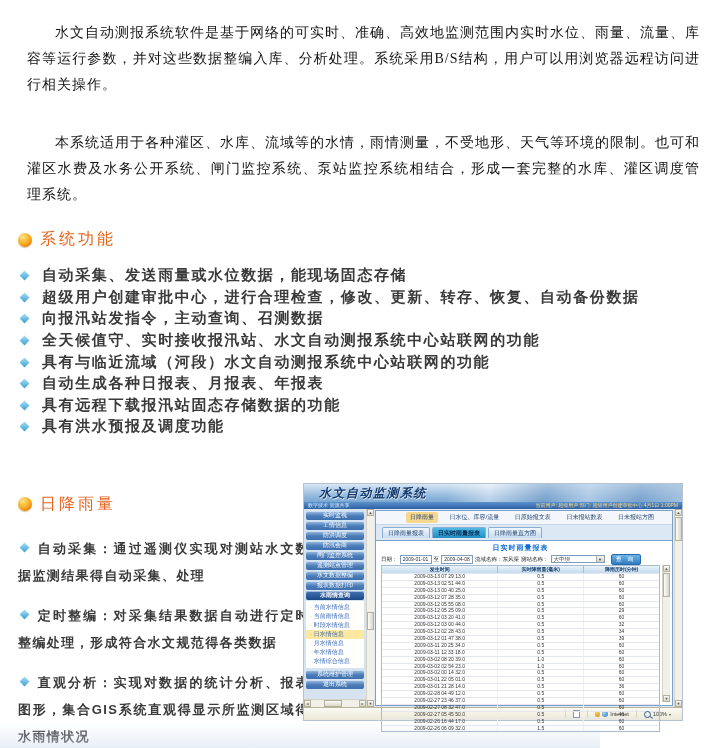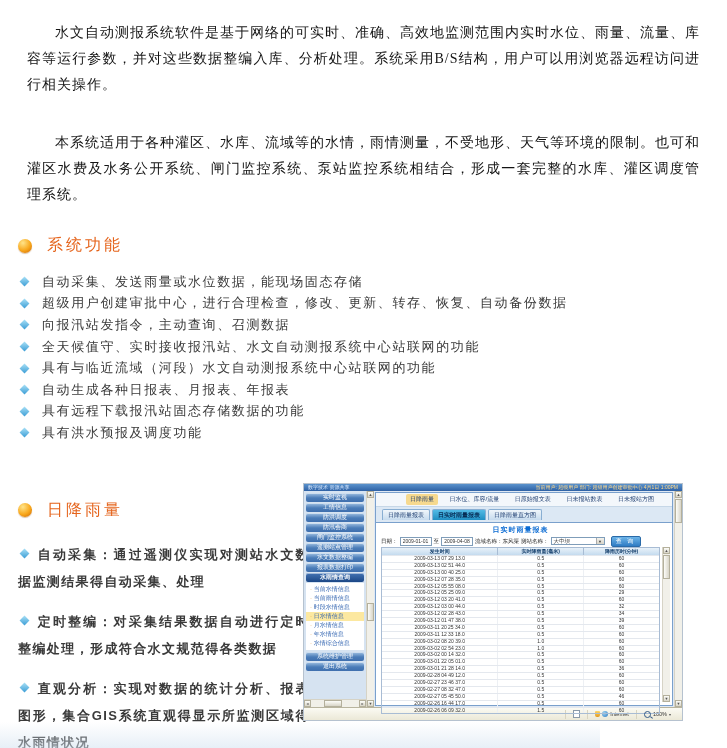--- a/index.html
+++ b/index.html
@@ -11,37 +11,37 @@
   
   .intro{
     margin:0 27px;
     font-family:"Liberation Serif",serif;
     font-size:14px;line-height:26px;letter-spacing:1px;
     color:#141414;text-align:justify;text-indent:2em;
   }
   .intro.p1{margin-top:20px;}
   .intro.p2{margin-top:32px;}
   .sec-head{
-    display:flex;align-items:center;gap:15px;
-    margin:27px 0 0 18px;
+    display:flex;align-items:center;gap:8px;
+    margin:21px 0 0 18px;
   }
   .sec-head.second{margin-top:56px;}
   .ball{
     width:14px;height:14px;border-radius:50%;
     background:radial-gradient(circle at 35% 28%, #ffe489, #f8a71b 55%, #cf6a05 95%);
     box-shadow:0 1px 1px rgba(150,80,0,.35);
   }
   .sec-title{
     font-size:16px;letter-spacing:3px;color:var(--accent,#e5641c);
     font-weight:normal;
   }
   .func-list{list-style:none;margin:15px 0 0 18px;padding:0;}
   .func-item{
     height:21.6px;display:flex;align-items:center;
-    font-size:13px;font-weight:normal;color:#3a3a3a;letter-spacing:1.6px;
+    font-size:15px;font-weight:bold;color:#3a3a3a;letter-spacing:1.6px;
     white-space:nowrap;
   }
   .dia{
     flex:0 0 auto;display:inline-block;width:7px;height:7px;
     background:linear-gradient(135deg,#a8e0f6,var(--bullet,#3d9ed6));
     transform:rotate(45deg);
     margin:0 14px 0 3px;
   }
   .feat-col{width:292px;margin:20px 0 0 18px;}
   .feat-item{
@@ -219,20 +219,24 @@
 </div>
 <div class="feat-col" id="feat-list">
     <p class="feat-item"><span class="dia dia-inline"></span><span>自动采集：通过遥测仪实现对测站水文数据监测结果得自动采集、处理</span></p>
     <p class="feat-item"><span class="dia dia-inline"></span><span>定时整编：对采集结果数据自动进行定时整编处理，形成符合水文规范得各类数据</span></p>
     <p class="feat-item"><span class="dia dia-inline"></span><span>直观分析：实现对数据的统计分析、报表图形，集合GIS系统直观得显示所监测区域得水雨情状况</span></p>
   </div>
 
 <div class="wash"></div>
 
 <div class="app">
+  <div class="a-header">
+    <span class="a-photo"></span>
+    <span class="a-title">水文自动监测系统</span>
+  </div>
   <div class="a-subbar">
     <span class="a-sub-left">数字技术 资源共享</span>
     <span class="a-sub-right">当前用户: 超级用户  部门: 超级用户创建审批中心  4月1日 1:00PM</span>
   </div>
   <div class="a-body">
     <div class="a-side">
       <div class="side-items" id="side">
           <div class="side-btn">实时监视</div>
           <div class="side-btn">工情信息</div>
           <div class="side-btn">防洪调度</div>

